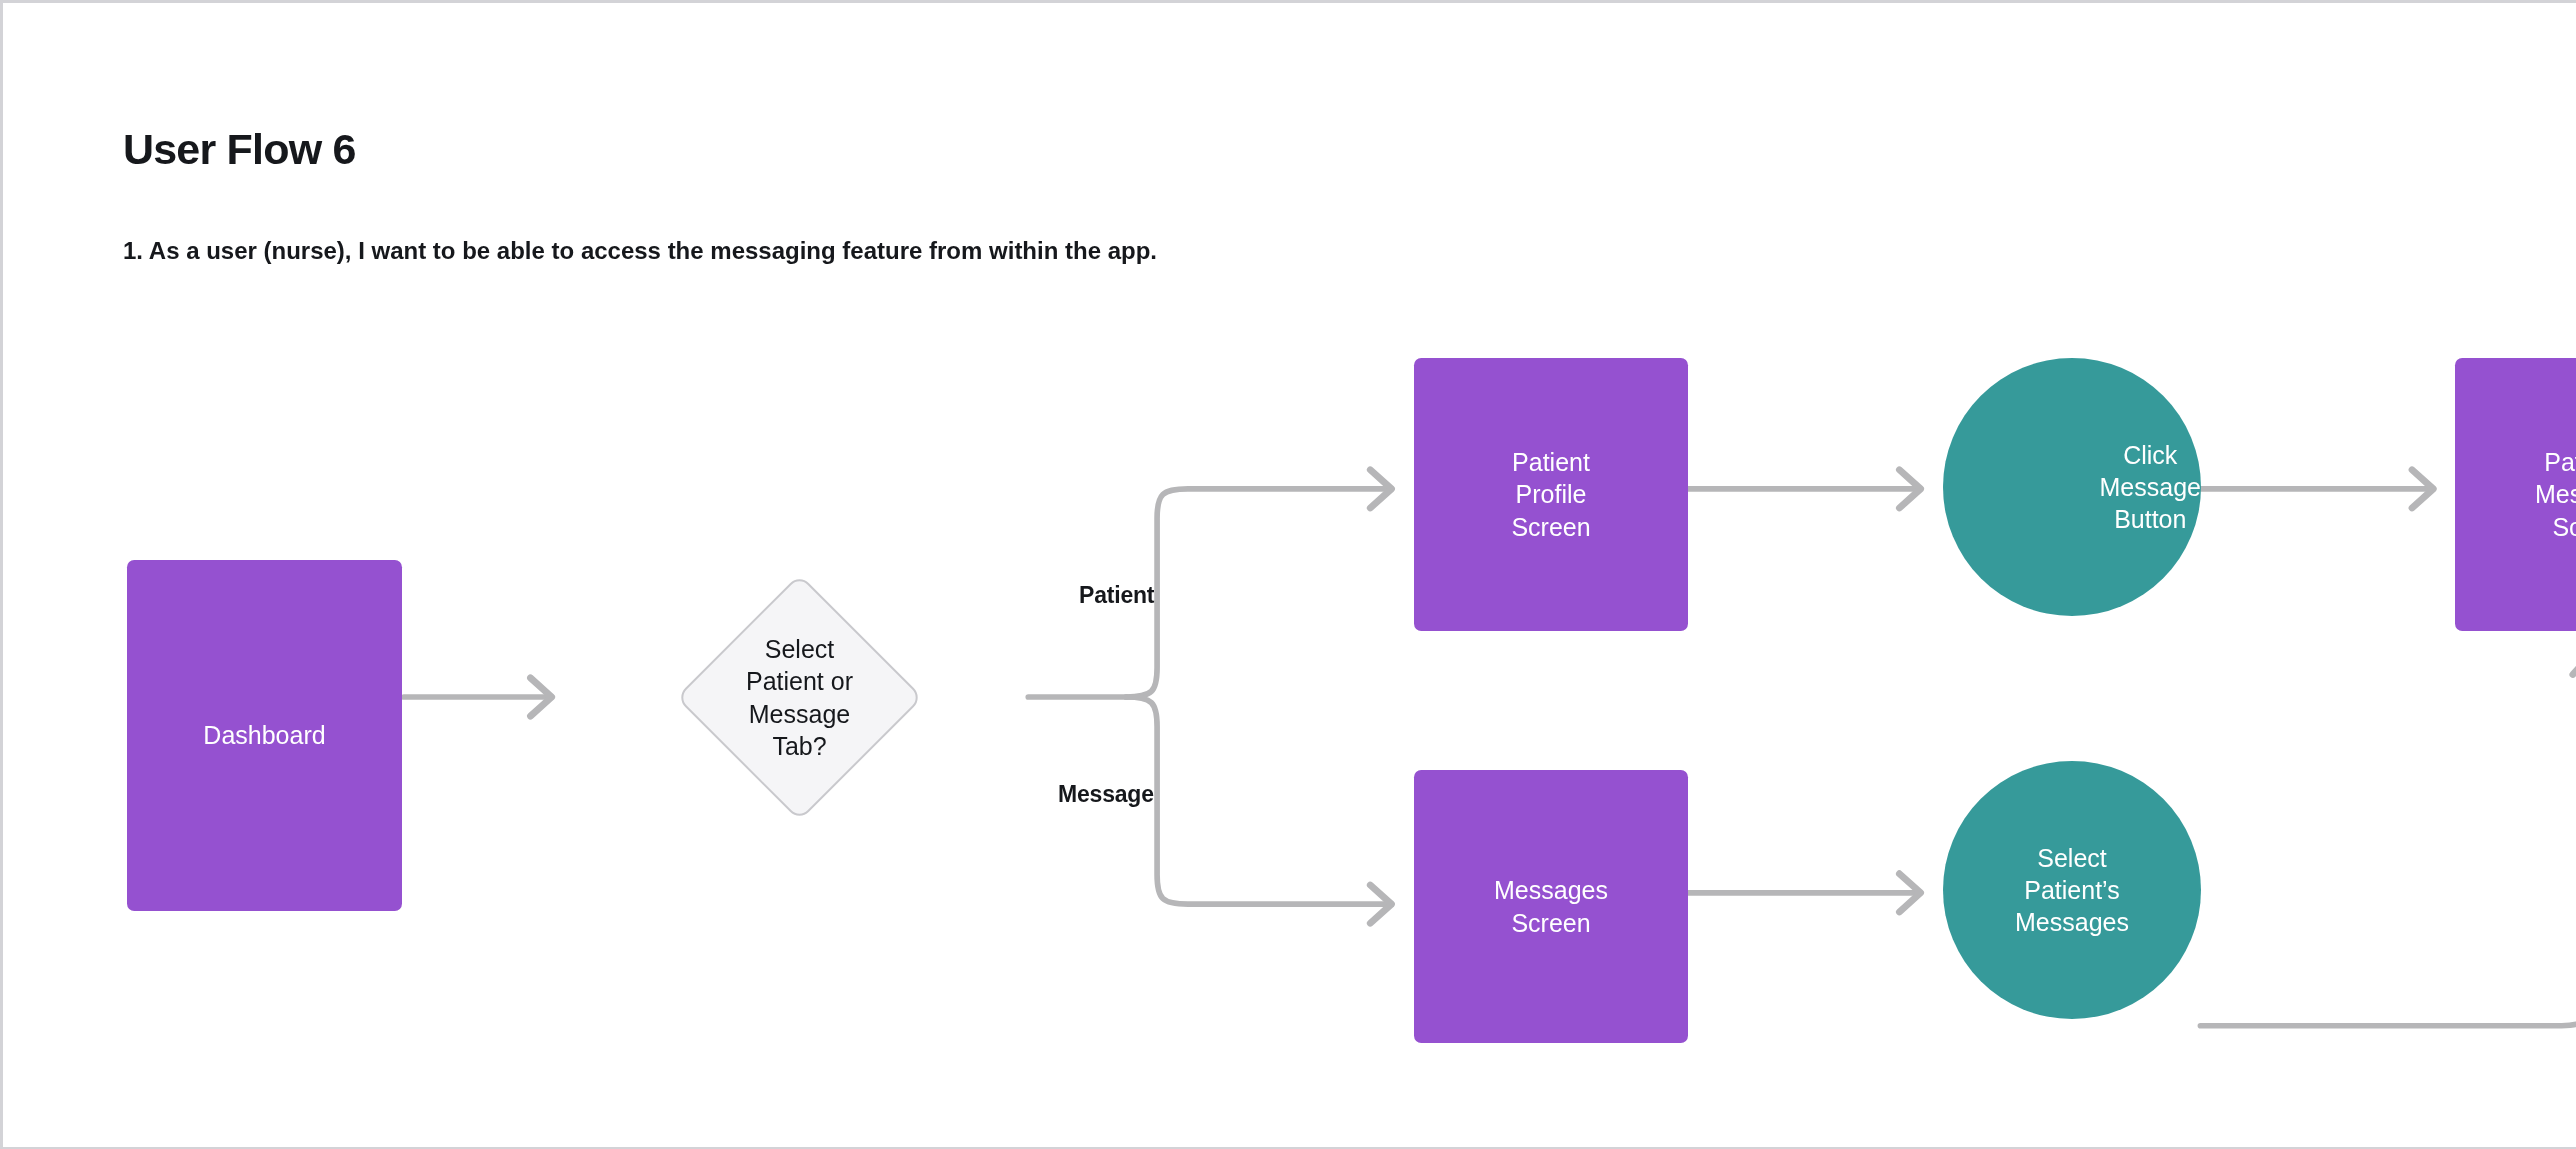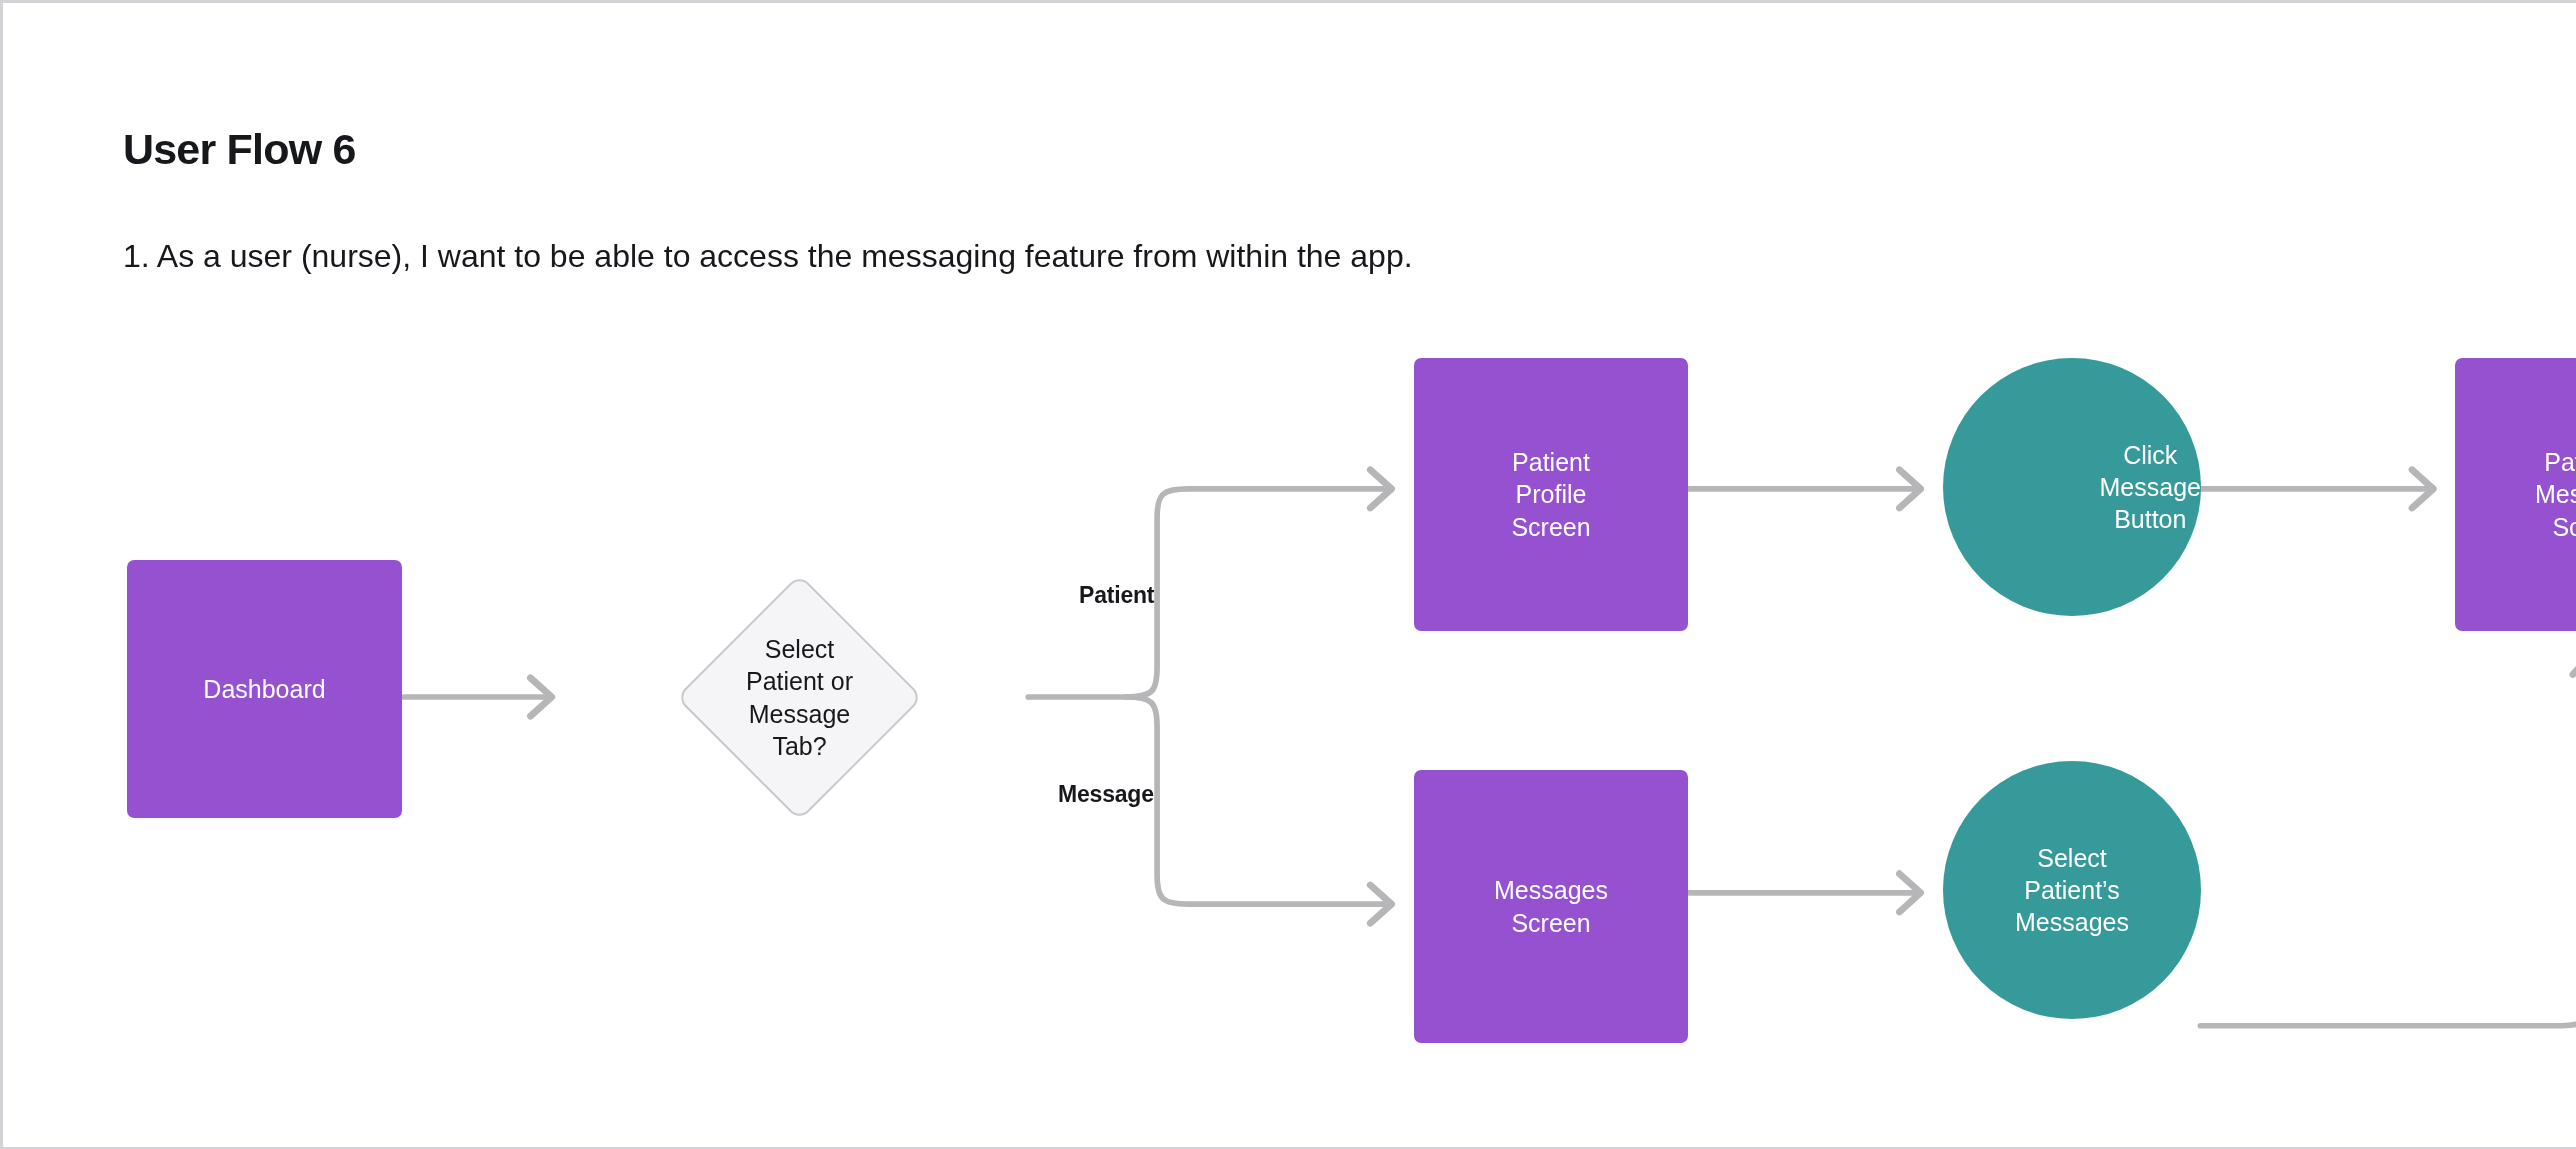--- a/index.html
+++ b/index.html
@@ -34,22 +34,22 @@
     font-weight: 700;
     letter-spacing: -0.8px;
     color: #16181c;
     line-height: 1.05;
     white-space: nowrap;
   }
   #page-subtitle {
     position: absolute;
     left: 120px;
     top: 234px;
-    font-size: 32px;
-    font-weight: 400;
+    font-size: 24px;
+    font-weight: 700;
     color: #16181c;
     line-height: 1.2;
     white-space: nowrap;
   }
 
   
   #connectors {
     position: absolute;
     left: 0;
     top: 0;
@@ -114,21 +114,21 @@
   .edge-label {
     position: absolute;
     font-size: 23px;
     font-weight: 700;
     color: #16181c;
     white-space: nowrap;
     letter-spacing: -0.2px;
   }
 
   
-  #node-dashboard      { left: 124px;  top: 557px; width: 275px;  height: 258px; }
+  #node-dashboard      { left: 124px;  top: 557px; width: 275px;  height: 351px; }
   #node-decision       { left: 572px; top: 447px;  width: 449px;  height: 495px; }
   #node-patient-profile{ left: 1411px; top: 355px;  width: 274px;  height: 273px; }
   #node-click-message  { left: 1940px; top: 355px;  width: 258px;  height: 258px; justify-content: flex-end; }
   #node-patient-msgs   { left: 2452px; top: 355px;  width: 274px;  height: 273px; }
   #node-messages-screen{ left: 1411px; top: 767px; width: 274px;  height: 273px; }
   #node-select-msgs    { left: 1940px; top: 758px; width: 258px;  height: 258px; }
 
   #edge-label-patient  { left: 1076px; top: 579px; }
   #edge-label-message  { left: 1055px; top: 778px; }
 </style>

